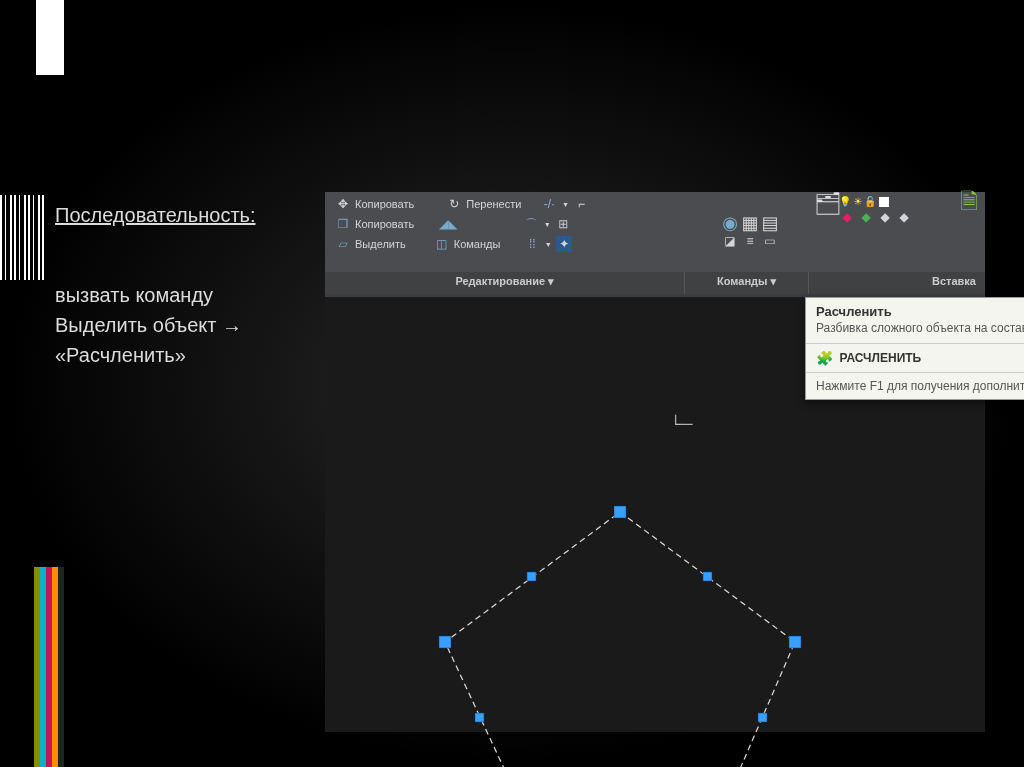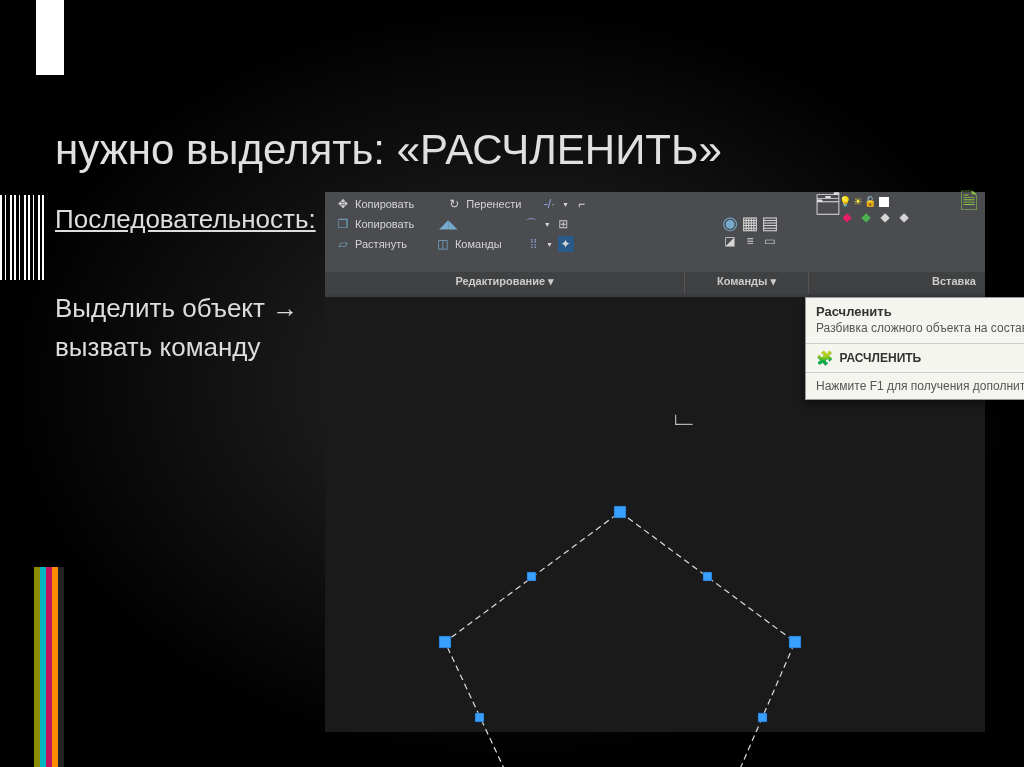--- a/index.html
+++ b/index.html
@@ -50,21 +50,21 @@
     top: 75px;
     font-size: 42px;
     font-weight: 300;
     color: #e0e0e0;
     line-height: 1.2;
   }
   .body-text {
     position: absolute;
     left: 55px;
     top: 200px;
-    font-size: 26px;
+    font-size: 20px;
     color: #ddd;
     line-height: 1.5;
   }
   .body-text .seq { text-decoration: underline; display: block; margin-bottom: 50px; }
   .body-text .step { display: block; }
 
   .cad-area {
     position: absolute;
     left: 325px;
     top: 192px;
@@ -155,27 +155,27 @@
 <div class="color-bars">
   <div class="cb1"></div>
     <div class="cb2"></div>
     <div class="cb3"></div>
     <div class="cb4"></div>
     <div class="cb5"></div>
 </div>
 
 <div class="title">
   <br>
-  <span>нужно выделять: «РАСЧЛЕНИТЬ»</span>
 </div>
 
 <div class="body-text">
   <span class="seq">Последовательность:</span>
+  <span class="step">вызвать команду</span>
   <span class="step">Выделить объект →</span>
-  <span class="step">вызвать команду</span>
+  <span class="step">«Расчленить»</span>
 </div>
 
 <div class="cad-area">
   <div class="ribbon">
     <div class="ribbon-left">
       <div class="rib-row">
         <div class="rib-item">
           <span class="ico">✥</span>
           <span>Копировать</span>
         </div>
@@ -199,21 +199,21 @@
           <span class="ico" style="color:#7ac;">◢◣</span>
         </div>
         <div style="width:55px"></div>
         <span class="ico" style="color:#9ad;">⌒</span>
         <span style="font-size:8px;">▾</span>
         <span class="ico" style="color:#ccc;">⊞</span>
       </div>
       <div class="rib-row">
         <div class="rib-item">
           <span class="ico" style="color:#7ac;">▱</span>
-          <span>Растянуть</span>
+          <span>Выделить</span>
         </div>
         <div style="width:16px"></div>
         <div class="rib-item">
           <span class="ico" style="color:#7ac;">◫</span>
           <span>Команды</span>
         </div>
         <div style="width:12px"></div>
         <span class="ico" style="color:#9ad;">⁞⁞</span>
         <span style="font-size:8px;">▾</span>
         <span class="ico" style="background:#2a5a8a;padding:1px 3px;">✦</span>

